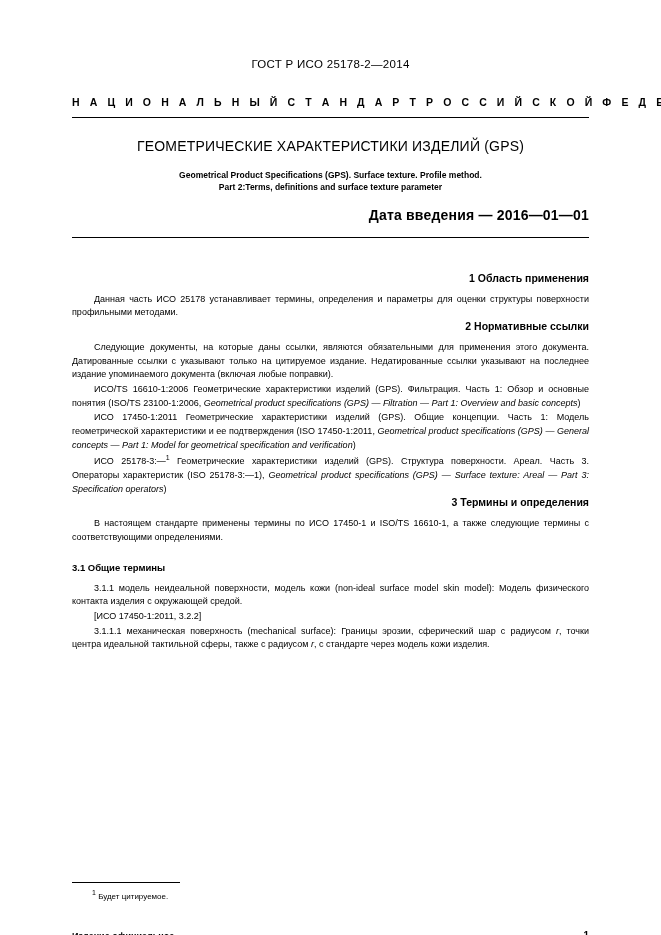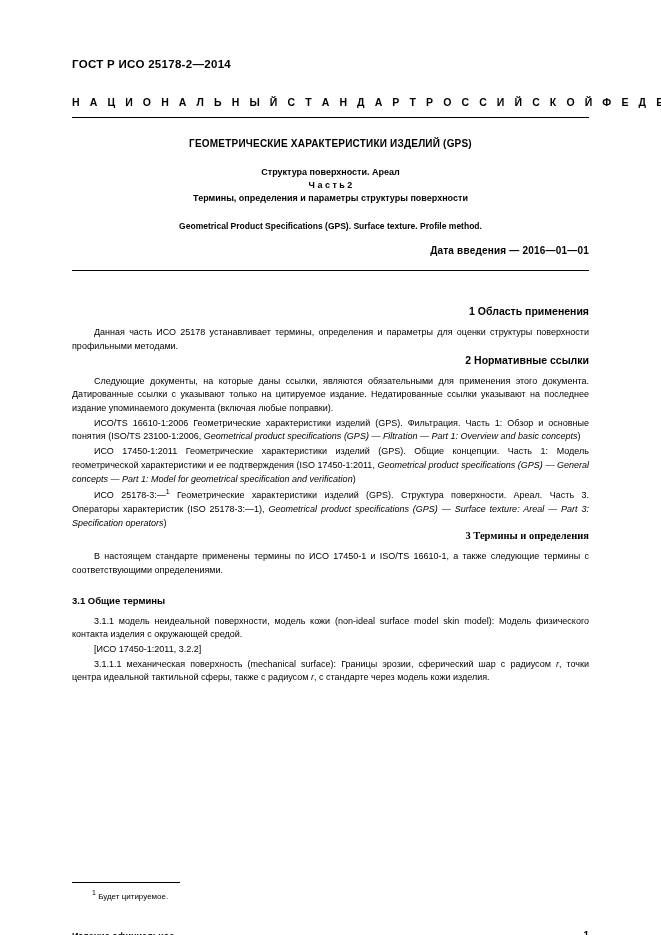--- a/index.html
+++ b/index.html
@@ -16,23 +16,23 @@
     overflow: hidden;
   }
   .page {
     position: relative;
     width: 661px;
     height: 935px;
     box-sizing: border-box;
     padding: 0 72px;
   }
   .doc-number {
-    text-align: left;
+    text-align: center;
     font-size: 11.5px;
-    font-weight: bold;
+    font-weight: normal;
     letter-spacing: 0.3px;
     margin-top: 58px;
   }
   .national-standard {
     margin-top: 26px;
     font-size: 10.5px;
     font-weight: bold;
     letter-spacing: 3.6px;
     text-align: left;
     white-space: nowrap;
@@ -44,59 +44,58 @@
     height: 0;
   }
   .rule.thin {
     margin-top: 14px;
   }
   .title-block {
     text-align: center;
     margin-top: 20px;
   }
   .title-main {
-    font-size: 10px;
-    font-weight: bold;
+    font-size: 14px;
+    font-weight: normal;
     letter-spacing: 0.2px;
   }
   .subtitle-group {
     margin-top: 17px;
     font-size: 9px;
     font-weight: bold;
     line-height: 1.45;
   }
   .english-group {
     margin-top: 15px;
     font-size: 8.5px;
     font-weight: bold;
     line-height: 1.45;
   }
   .date-line {
     text-align: right;
-    font-size: 10px;
+    font-size: 14px;
     font-weight: bold;
     margin-top: 13px;
     letter-spacing: 0.2px;
   }
   .body-content {
     margin-top: 34px;
   }
   h2.section {
     font-size: 10.5px;
     font-weight: bold;
     margin: 0;
     padding: 0;
     text-align: right;
   }
   .sec-gap {
     margin-top: 24px;
   }
   .sec-gap-2 {
     margin-top: 26px;
-    font-family: Liberation Serif, serif;
   }
   p.para {
     font-size: 9px;
     line-height: 1.52;
     margin: 9px 0 0 0;
     text-align: justify;
     text-indent: 22px;
   }
   p.tight {
     margin-top: 1px;
@@ -150,27 +149,23 @@
 <div class="page">
 
   <div class="doc-number">ГОСТ Р ИСО 25178-2—2014</div>
 
   <div class="national-standard">Н А Ц И О Н А Л Ь Н Ы Й   С Т А Н Д А Р Т   Р О С С И Й С К О Й   Ф Е Д Е Р А Ц И И</div>
 
   <hr class="rule">
 
   <div class="title-block">
     <div class="title-main">ГЕОМЕТРИЧЕСКИЕ ХАРАКТЕРИСТИКИ ИЗДЕЛИЙ (GPS)</div>
-    <div class="subtitle-group">
-      <div>Структура поверхности. Ареал</div>
-      <div>Ч а с т ь  2</div>
-      <div>Термины, определения и параметры структуры поверхности</div>
-    </div>
     <div class="english-group">
       <div>Geometrical Product Specifications (GPS). Surface texture. Profile method.</div>
+      <div>Part 2:Terms, definitions and surface texture parameter</div>
     </div>
   </div>
 
   <div class="date-line">Дата введения — 2016—01—01</div>
 
   <hr class="rule thin">
 
   <div class="body-content">
 
     <h2 class="section">1 Область применения</h2>

